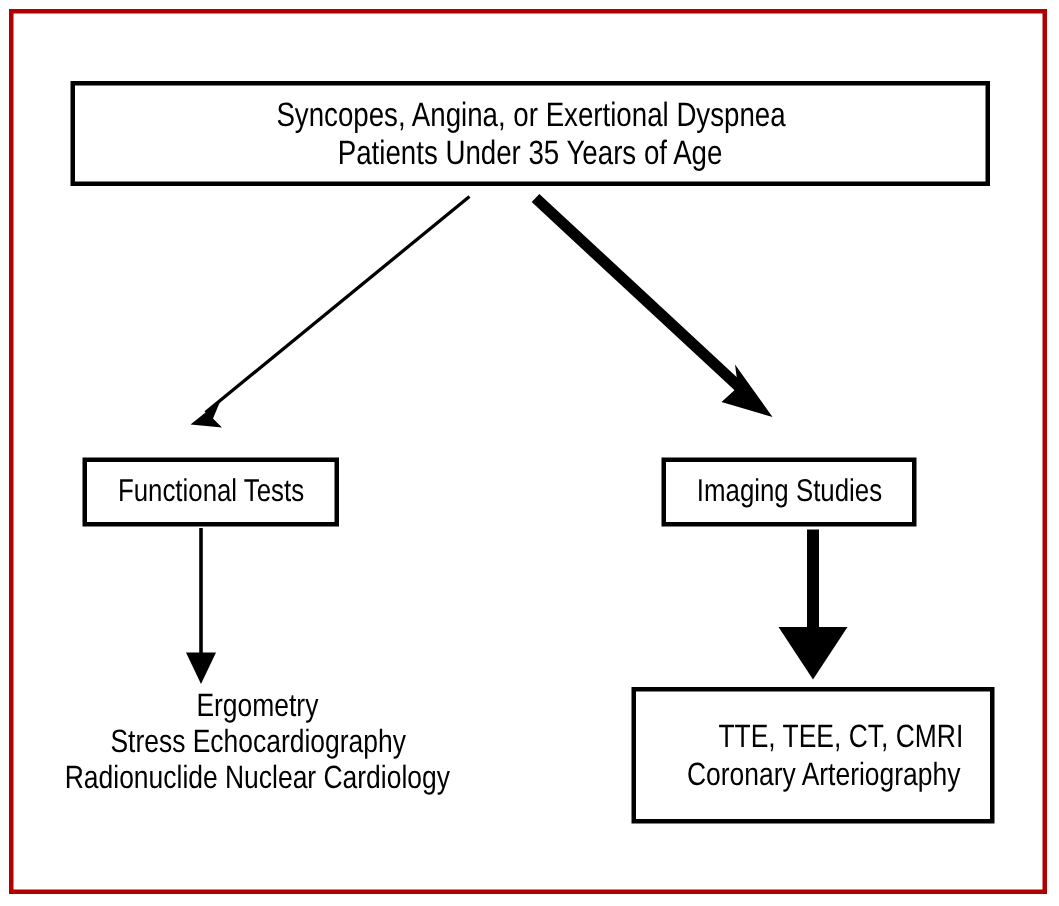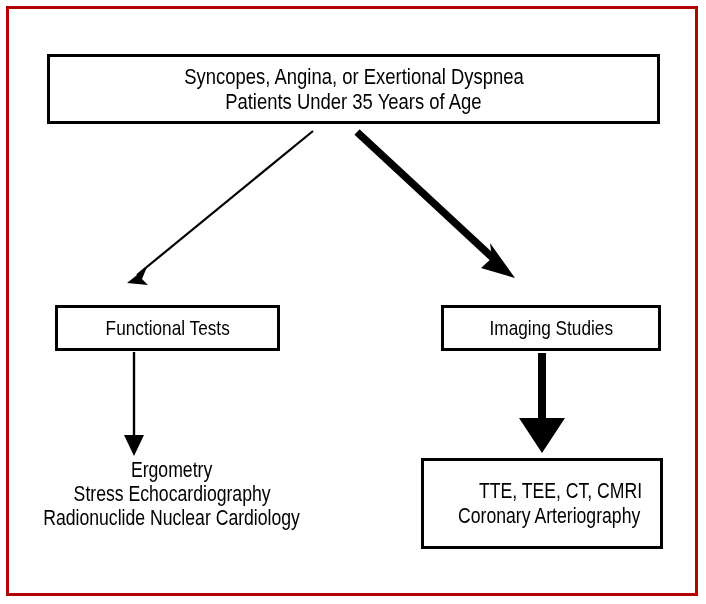--- a/index.html
+++ b/index.html
@@ -57,29 +57,29 @@
     left: 47px;
     top: 54px;
     width: 613px;
     height: 70px;
   }
   #box-top .line { font-size: 22.5px; }
 
   #box-functional {
     left: 55px;
     top: 305px;
-    width: 225px;
+    width: 171px;
     height: 46px;
   }
   #box-functional .line { font-size: 21px; }
 
   #box-imaging {
     left: 441px;
     top: 305px;
-    width: 220px;
+    width: 170px;
     height: 46px;
   }
   #box-imaging .line { font-size: 21px; }
 
   #box-bottomright {
     left: 421px;
     top: 458px;
     width: 242px;
     height: 91px;
     align-items: flex-end;

